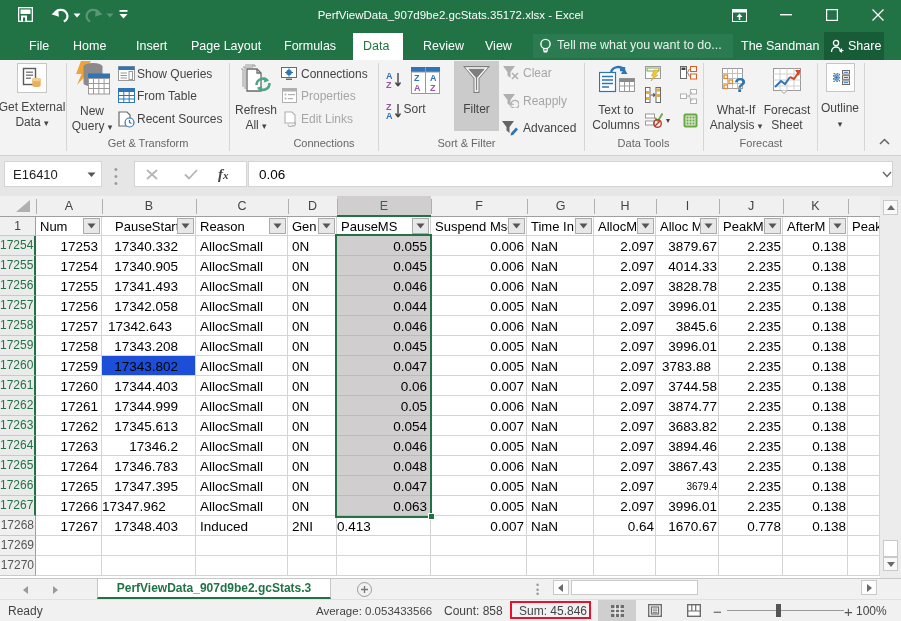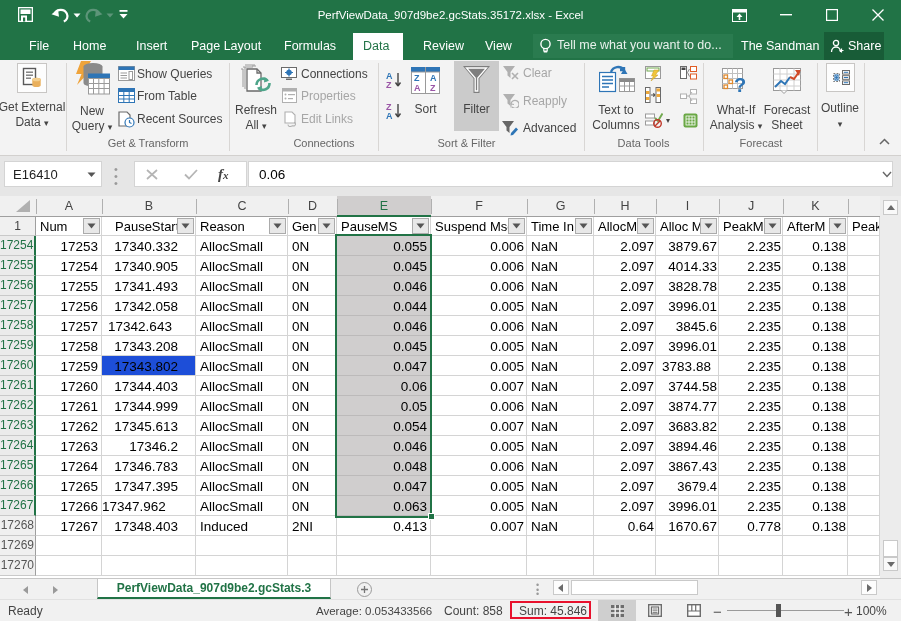--- a/index.html
+++ b/index.html
@@ -209,21 +209,21 @@
     </svg>
     <svg class="abs" style="left:411px;top:7px" width="29" height="27" viewBox="0 0 29 27">
       <rect x="0" y="0" width="29" height="5" fill="#2e75b6"></rect>
       <rect x="0.5" y="5" width="28" height="21.5" fill="#fff" stroke="#9a9a9a"></rect>
       <path d="M14.5 0 L14.5 26.5" stroke="#9a9a9a"></path>
       <text x="3" y="13.5" font-size="9" font-weight="bold" fill="#2e75b6">Z</text>
         <text x="3" y="24" font-size="9" font-weight="bold" fill="#9a55a6">A</text>
       <text x="19" y="13.5" font-size="9" font-weight="bold" fill="#2e75b6">A</text>
         <text x="19" y="24" font-size="9" font-weight="bold" fill="#9a55a6">Z</text>
     </svg>
-    <div class="abs biglabel" style="left:403px;top:42px;width:45px">Sort</div>
+    <div class="abs biglabel" style="left:392px;top:42px;width:45px">Sort</div>
 
     <div class="abs" style="left:454px;top:1px;width:45px;height:70px;background:#cbcbcb"></div>
     <svg class="abs" style="left:461px;top:4px" width="31" height="31" viewBox="0 0 31 31">
       <path d="M2 2 L29 2 L18.5 14.5 L18.5 29 L12.5 29 L12.5 14.5 Z" fill="#7e7e7e"></path>
       <path d="M5.5 4 L25.5 4 L16.8 14 L16.8 27 L14.2 27 L14.2 14 Z" fill="none" stroke="#fff" stroke-width="1.3"></path>
     </svg>
     <div class="abs biglabel" style="left:454px;top:42px;width:45px">Filter</div>
 
     <svg class="abs" style="left:502px;top:5px" width="17" height="15" viewBox="0 0 17 15">
       <path d="M1 1 L13 1 L8.5 7 L8.5 13 L5.5 10.5 L5.5 7 Z" fill="#b0b0b0"></path>
@@ -606,21 +606,21 @@
 <div class="abs" style="left:848px;top:260px;width:32px;height:20px;background:#fff;border-right:1px solid #d4d4d4;border-bottom:1px solid #d4d4d4;font-size:13.5px;color:#000;line-height:21px;text-align:left;padding-left:4px;overflow:hidden;white-space:nowrap"></div>
 <div class="abs" style="left:0;top:280px;width:36px;height:20px;background:#ebebeb;border-right:2px solid #217346;border-bottom:1px solid #c9c9c9;text-align:right;font-size:12px;color:#217346;line-height:19px;padding-right:1px;overflow:hidden">17266</div>
 <div class="abs" style="left:36px;top:280px;width:66px;height:20px;background:#fff;border-right:1px solid #d4d4d4;border-bottom:1px solid #d4d4d4;font-size:13.5px;color:#000;line-height:21px;text-align:right;padding-right:3px;overflow:hidden;white-space:nowrap">17265</div>
 <div class="abs" style="left:102px;top:280px;width:94px;height:20px;background:#fff;border-right:1px solid #d4d4d4;border-bottom:1px solid #d4d4d4;font-size:13.5px;color:#000;line-height:21px;text-align:right;padding-right:17px;overflow:hidden;white-space:nowrap">17347.395</div>
 <div class="abs" style="left:196px;top:280px;width:92px;height:20px;background:#fff;border-right:1px solid #d4d4d4;border-bottom:1px solid #d4d4d4;font-size:13.5px;color:#000;line-height:21px;text-align:left;padding-left:4px;overflow:hidden;white-space:nowrap">AllocSmall</div>
 <div class="abs" style="left:288px;top:280px;width:49px;height:20px;background:#fff;border-right:1px solid #d4d4d4;border-bottom:1px solid #d4d4d4;font-size:13.5px;color:#000;line-height:21px;text-align:left;padding-left:4px;overflow:hidden;white-space:nowrap">0N</div>
 <div class="abs" style="left:337px;top:280px;width:94px;height:20px;background:#d0cece;border-right:1px solid #d4d4d4;border-bottom:1px solid #bcbaba;font-size:13.5px;color:#000;line-height:21px;text-align:right;padding-right:3px;overflow:hidden;white-space:nowrap">0.047</div>
 <div class="abs" style="left:431px;top:280px;width:96px;height:20px;background:#fff;border-right:1px solid #d4d4d4;border-bottom:1px solid #d4d4d4;font-size:13.5px;color:#000;line-height:21px;text-align:right;padding-right:2px;overflow:hidden;white-space:nowrap">0.005</div>
 <div class="abs" style="left:527px;top:280px;width:67px;height:20px;background:#fff;border-right:1px solid #d4d4d4;border-bottom:1px solid #d4d4d4;font-size:13.5px;color:#000;line-height:21px;text-align:left;padding-left:4px;overflow:hidden;white-space:nowrap">NaN</div>
 <div class="abs" style="left:594px;top:280px;width:62px;height:20px;background:#fff;border-right:1px solid #d4d4d4;border-bottom:1px solid #d4d4d4;font-size:13.5px;color:#000;line-height:21px;text-align:right;padding-right:1px;overflow:hidden;white-space:nowrap">2.097</div>
-<div class="abs" style="left:656px;top:280px;width:63px;height:20px;background:#fff;border-right:1px solid #d4d4d4;border-bottom:1px solid #d4d4d4;font-size:13px;color:#000;line-height:21px;text-align:right;padding-right:1px;overflow:hidden;white-space:nowrap">3679.4</div>
+<div class="abs" style="left:656px;top:280px;width:63px;height:20px;background:#fff;border-right:1px solid #d4d4d4;border-bottom:1px solid #d4d4d4;font-size:10px;color:#000;line-height:21px;text-align:right;padding-right:1px;overflow:hidden;white-space:nowrap">3679.4</div>
 <div class="abs" style="left:719px;top:280px;width:64px;height:20px;background:#fff;border-right:1px solid #d4d4d4;border-bottom:1px solid #d4d4d4;font-size:13.5px;color:#000;line-height:21px;text-align:right;padding-right:1px;overflow:hidden;white-space:nowrap">2.235</div>
 <div class="abs" style="left:783px;top:280px;width:65px;height:20px;background:#fff;border-right:1px solid #d4d4d4;border-bottom:1px solid #d4d4d4;font-size:13.5px;color:#000;line-height:21px;text-align:right;padding-right:1px;overflow:hidden;white-space:nowrap">0.138</div>
 <div class="abs" style="left:848px;top:280px;width:32px;height:20px;background:#fff;border-right:1px solid #d4d4d4;border-bottom:1px solid #d4d4d4;font-size:13.5px;color:#000;line-height:21px;text-align:left;padding-left:4px;overflow:hidden;white-space:nowrap"></div>
 <div class="abs" style="left:0;top:300px;width:36px;height:20px;background:#ebebeb;border-right:2px solid #217346;border-bottom:1px solid #c9c9c9;text-align:right;font-size:12px;color:#217346;line-height:19px;padding-right:1px;overflow:hidden">17267</div>
 <div class="abs" style="left:36px;top:300px;width:66px;height:20px;background:#fff;border-right:1px solid #d4d4d4;border-bottom:1px solid #d4d4d4;font-size:13.5px;color:#000;line-height:21px;text-align:right;padding-right:3px;overflow:hidden;white-space:nowrap">17266</div>
 <div class="abs" style="left:102px;top:300px;width:94px;height:20px;background:#fff;border-right:1px solid #d4d4d4;border-bottom:1px solid #d4d4d4;font-size:13.5px;color:#000;line-height:21px;text-align:right;padding-right:32px;overflow:hidden;white-space:nowrap">17347.962</div>
 <div class="abs" style="left:196px;top:300px;width:92px;height:20px;background:#fff;border-right:1px solid #d4d4d4;border-bottom:1px solid #d4d4d4;font-size:13.5px;color:#000;line-height:21px;text-align:left;padding-left:4px;overflow:hidden;white-space:nowrap">AllocSmall</div>
 <div class="abs" style="left:288px;top:300px;width:49px;height:20px;background:#fff;border-right:1px solid #d4d4d4;border-bottom:1px solid #d4d4d4;font-size:13.5px;color:#000;line-height:21px;text-align:left;padding-left:4px;overflow:hidden;white-space:nowrap">0N</div>
 <div class="abs" style="left:337px;top:300px;width:94px;height:20px;background:#d0cece;border-right:1px solid #d4d4d4;border-bottom:1px solid #bcbaba;font-size:13.5px;color:#000;line-height:21px;text-align:right;padding-right:3px;overflow:hidden;white-space:nowrap">0.063</div>
 <div class="abs" style="left:431px;top:300px;width:96px;height:20px;background:#fff;border-right:1px solid #d4d4d4;border-bottom:1px solid #d4d4d4;font-size:13.5px;color:#000;line-height:21px;text-align:right;padding-right:2px;overflow:hidden;white-space:nowrap">0.005</div>
@@ -628,21 +628,21 @@
 <div class="abs" style="left:594px;top:300px;width:62px;height:20px;background:#fff;border-right:1px solid #d4d4d4;border-bottom:1px solid #d4d4d4;font-size:13.5px;color:#000;line-height:21px;text-align:right;padding-right:1px;overflow:hidden;white-space:nowrap">2.097</div>
 <div class="abs" style="left:656px;top:300px;width:63px;height:20px;background:#fff;border-right:1px solid #d4d4d4;border-bottom:1px solid #d4d4d4;font-size:13.5px;color:#000;line-height:21px;text-align:right;padding-right:1px;overflow:hidden;white-space:nowrap">3996.01</div>
 <div class="abs" style="left:719px;top:300px;width:64px;height:20px;background:#fff;border-right:1px solid #d4d4d4;border-bottom:1px solid #d4d4d4;font-size:13.5px;color:#000;line-height:21px;text-align:right;padding-right:1px;overflow:hidden;white-space:nowrap">2.235</div>
 <div class="abs" style="left:783px;top:300px;width:65px;height:20px;background:#fff;border-right:1px solid #d4d4d4;border-bottom:1px solid #d4d4d4;font-size:13.5px;color:#000;line-height:21px;text-align:right;padding-right:1px;overflow:hidden;white-space:nowrap">0.138</div>
 <div class="abs" style="left:848px;top:300px;width:32px;height:20px;background:#fff;border-right:1px solid #d4d4d4;border-bottom:1px solid #d4d4d4;font-size:13.5px;color:#000;line-height:21px;text-align:left;padding-left:4px;overflow:hidden;white-space:nowrap"></div>
 <div class="abs" style="left:0;top:320px;width:36px;height:20px;background:#f0f0f0;border-right:1px solid #9f9f9f;border-bottom:1px solid #c9c9c9;text-align:right;font-size:12px;color:#555;line-height:19px;padding-right:1px;overflow:hidden">17268</div>
 <div class="abs" style="left:36px;top:320px;width:66px;height:20px;background:#fff;border-right:1px solid #d4d4d4;border-bottom:1px solid #d4d4d4;font-size:13.5px;color:#000;line-height:21px;text-align:right;padding-right:3px;overflow:hidden;white-space:nowrap">17267</div>
 <div class="abs" style="left:102px;top:320px;width:94px;height:20px;background:#fff;border-right:1px solid #d4d4d4;border-bottom:1px solid #d4d4d4;font-size:13.5px;color:#000;line-height:21px;text-align:right;padding-right:17px;overflow:hidden;white-space:nowrap">17348.403</div>
 <div class="abs" style="left:196px;top:320px;width:92px;height:20px;background:#fff;border-right:1px solid #d4d4d4;border-bottom:1px solid #d4d4d4;font-size:13.5px;color:#000;line-height:21px;text-align:left;padding-left:4px;overflow:hidden;white-space:nowrap">Induced</div>
 <div class="abs" style="left:288px;top:320px;width:49px;height:20px;background:#fff;border-right:1px solid #d4d4d4;border-bottom:1px solid #d4d4d4;font-size:13.5px;color:#000;line-height:21px;text-align:left;padding-left:4px;overflow:hidden;white-space:nowrap">2NI</div>
-<div class="abs" style="left:337px;top:320px;width:94px;height:20px;background:#fff;border-right:1px solid #d4d4d4;border-bottom:1px solid #d4d4d4;font-size:13.5px;color:#000;line-height:21px;text-align:right;padding-right:3px;overflow:hidden;white-space:nowrap">0.413</div>
+<div class="abs" style="left:337px;top:320px;width:94px;height:20px;background:#fff;border-right:1px solid #d4d4d4;border-bottom:1px solid #d4d4d4;font-size:13.5px;color:#000;line-height:21px;text-align:left;padding-right:3px;overflow:hidden;white-space:nowrap">0.413</div>
 <div class="abs" style="left:431px;top:320px;width:96px;height:20px;background:#fff;border-right:1px solid #d4d4d4;border-bottom:1px solid #d4d4d4;font-size:13.5px;color:#000;line-height:21px;text-align:right;padding-right:2px;overflow:hidden;white-space:nowrap">0.007</div>
 <div class="abs" style="left:527px;top:320px;width:67px;height:20px;background:#fff;border-right:1px solid #d4d4d4;border-bottom:1px solid #d4d4d4;font-size:13.5px;color:#000;line-height:21px;text-align:left;padding-left:4px;overflow:hidden;white-space:nowrap">NaN</div>
 <div class="abs" style="left:594px;top:320px;width:62px;height:20px;background:#fff;border-right:1px solid #d4d4d4;border-bottom:1px solid #d4d4d4;font-size:13.5px;color:#000;line-height:21px;text-align:right;padding-right:1px;overflow:hidden;white-space:nowrap">0.64</div>
 <div class="abs" style="left:656px;top:320px;width:63px;height:20px;background:#fff;border-right:1px solid #d4d4d4;border-bottom:1px solid #d4d4d4;font-size:13.5px;color:#000;line-height:21px;text-align:right;padding-right:1px;overflow:hidden;white-space:nowrap">1670.67</div>
 <div class="abs" style="left:719px;top:320px;width:64px;height:20px;background:#fff;border-right:1px solid #d4d4d4;border-bottom:1px solid #d4d4d4;font-size:13.5px;color:#000;line-height:21px;text-align:right;padding-right:1px;overflow:hidden;white-space:nowrap">0.778</div>
 <div class="abs" style="left:783px;top:320px;width:65px;height:20px;background:#fff;border-right:1px solid #d4d4d4;border-bottom:1px solid #d4d4d4;font-size:13.5px;color:#000;line-height:21px;text-align:right;padding-right:1px;overflow:hidden;white-space:nowrap">0.138</div>
 <div class="abs" style="left:848px;top:320px;width:32px;height:20px;background:#fff;border-right:1px solid #d4d4d4;border-bottom:1px solid #d4d4d4;font-size:13.5px;color:#000;line-height:21px;text-align:left;padding-left:4px;overflow:hidden;white-space:nowrap"></div>
 <div class="abs" style="left:0;top:340px;width:36px;height:20px;background:#f0f0f0;border-right:1px solid #9f9f9f;border-bottom:1px solid #c9c9c9;text-align:right;font-size:12px;color:#555;line-height:19px;padding-right:1px;overflow:hidden">17269</div>
 <div class="abs" style="left:36px;top:340px;width:66px;height:20px;background:#fff;border-right:1px solid #d4d4d4;border-bottom:1px solid #d4d4d4;font-size:13.5px;color:#000;line-height:21px;text-align:right;padding-right:3px;overflow:hidden;white-space:nowrap"></div>
 <div class="abs" style="left:102px;top:340px;width:94px;height:20px;background:#fff;border-right:1px solid #d4d4d4;border-bottom:1px solid #d4d4d4;font-size:13.5px;color:#000;line-height:21px;text-align:right;padding-right:17px;overflow:hidden;white-space:nowrap"></div>

